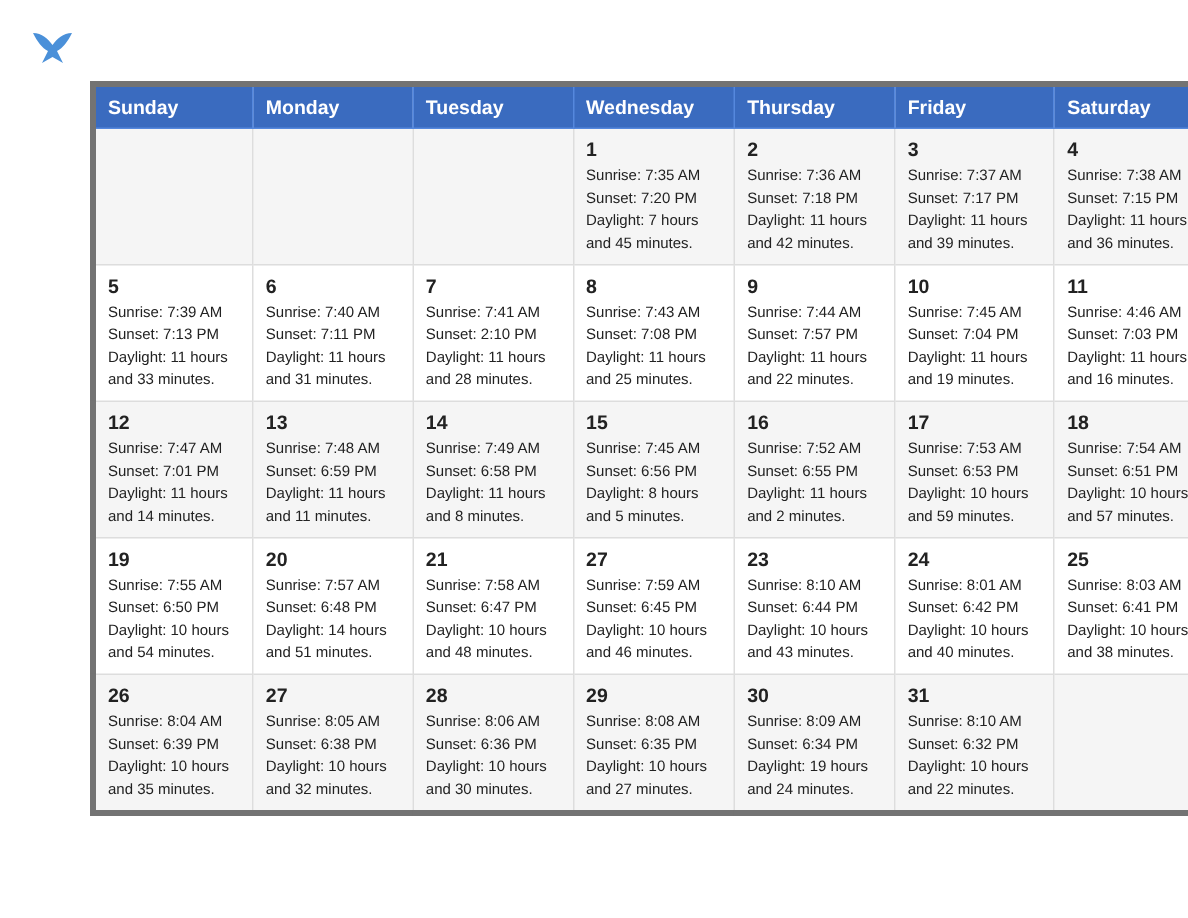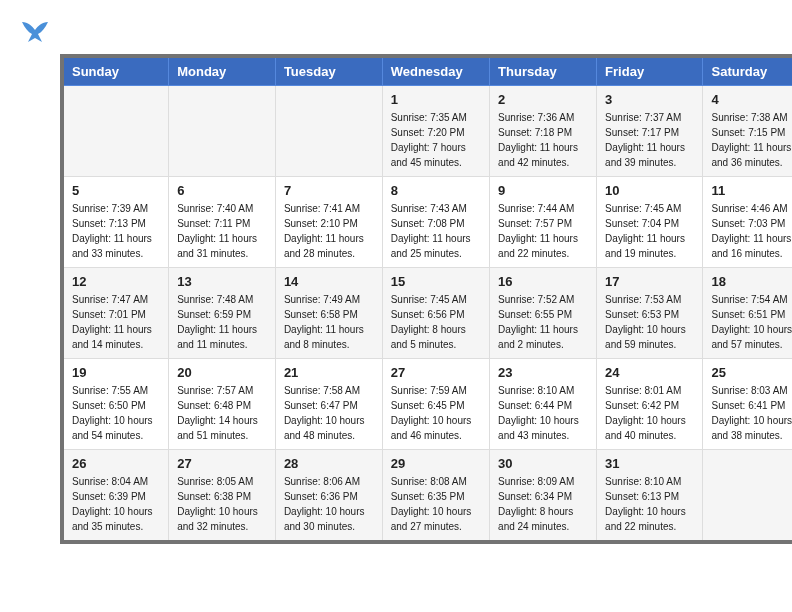--- a/index.html
+++ b/index.html
@@ -245,22 +245,22 @@
         <td>
           <span class="day-num">28</span>
           <div class="day-info"><span>Sunrise: 8:06 AM</span><br><span>Sunset: 6:36 PM</span><br><span>Daylight: 10 hours and 30 minutes.</span></div>
         </td>
         <td>
           <span class="day-num">29</span>
           <div class="day-info"><span>Sunrise: 8:08 AM</span><br><span>Sunset: 6:35 PM</span><br><span>Daylight: 10 hours and 27 minutes.</span></div>
         </td>
         <td>
           <span class="day-num">30</span>
-          <div class="day-info"><span>Sunrise: 8:09 AM</span><br><span>Sunset: 6:34 PM</span><br><span>Daylight: 8 hours and 24 minutes.</span></div>
+          <div class="day-info"><span>Sunrise: 8:09 AM</span><br><span>Sunset: 6:34 PM</span><br><span>Daylight: 19 hours and 24 minutes.</span></div>
         </td>
         <td>
           <span class="day-num">31</span>
-          <div class="day-info"><span>Sunrise: 8:10 AM</span><br><span>Sunset: 6:13 PM</span><br><span>Daylight: 10 hours and 22 minutes.</span></div>
+          <div class="day-info"><span>Sunrise: 8:10 AM</span><br><span>Sunset: 6:32 PM</span><br><span>Daylight: 10 hours and 22 minutes.</span></div>
         </td>
         <td class="empty"></td>
       </tr>
     </tbody>
 </table>
 
 </body></html>

